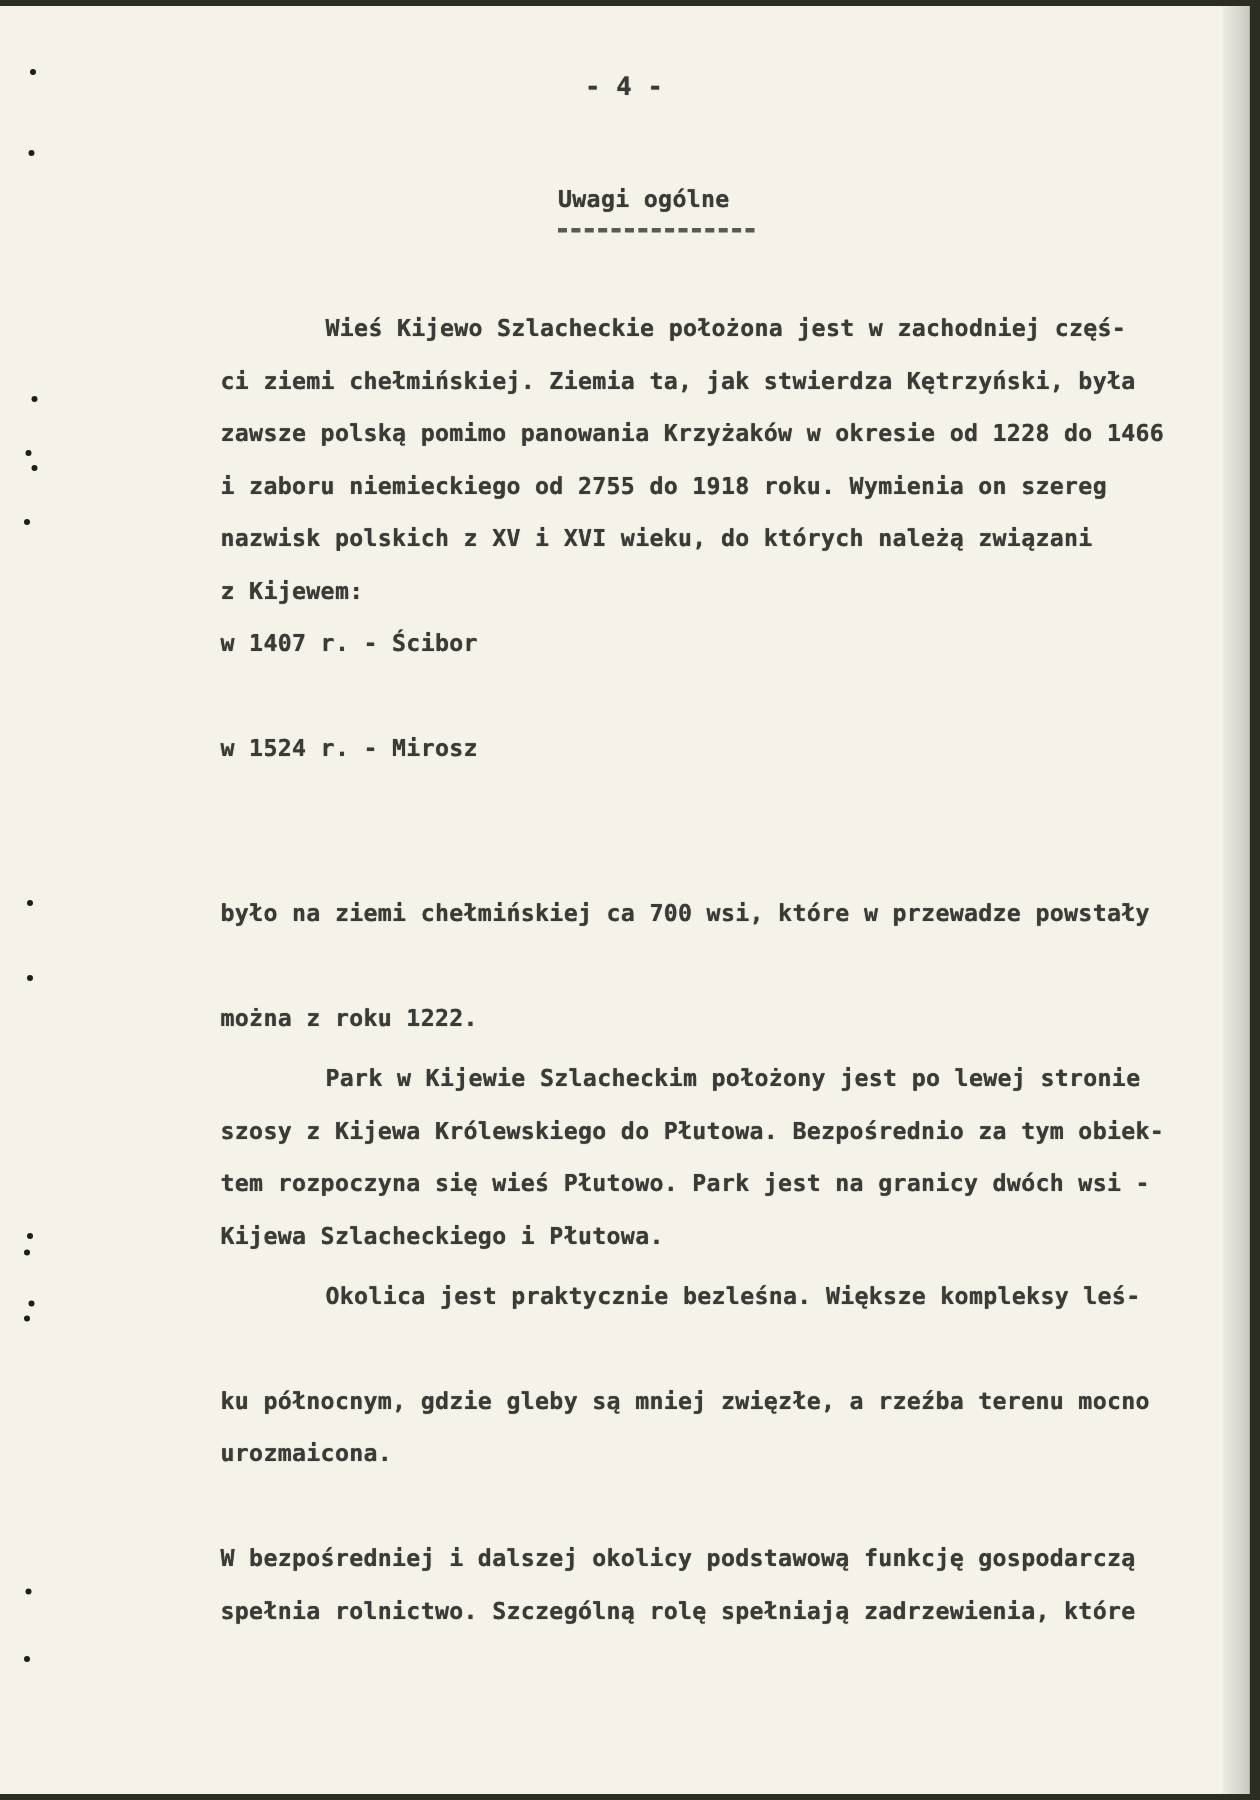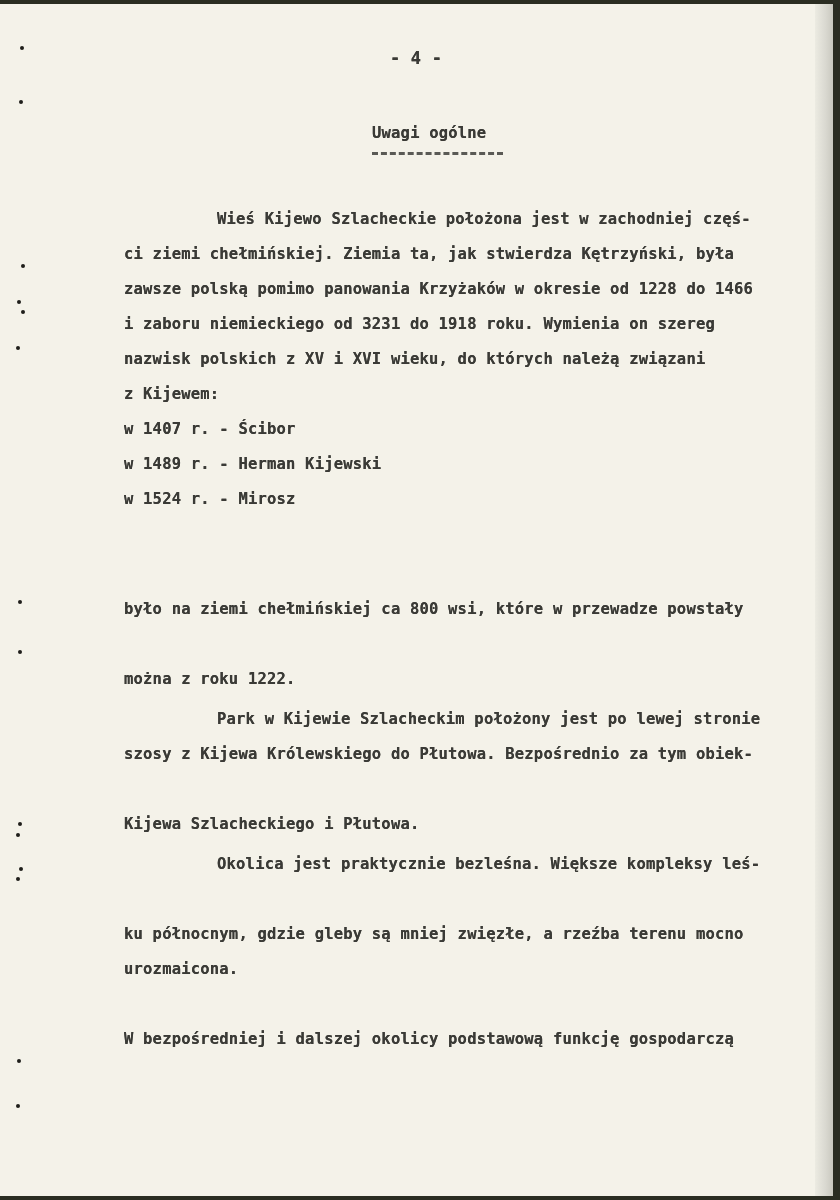--- a/index.html
+++ b/index.html
@@ -25,21 +25,21 @@
     position: absolute; color: #3a3a36; font-weight: bold;
     font-size: 15.5px; letter-spacing: 0.2px; white-space: nowrap;
     text-shadow: 0 0 0.6px #55554f;
   }
   .page-number { left: 390px; top: 44px; font-size: 17px; }
   .heading { left: 372px; top: 120px; text-align: center; }
   .heading-rule {
     position: absolute; left: 372px; top: 148px; width: 131px; height: 0;
     border-top: 3px dashed #5a5a55;
   }
-  .line { left: 124px; }
+  .line { left: 147px; }
   .indent { left: 217px; text-align: right; }
 </style>
 </head>
 <body>
 
 <div class="page">
   <div class="edge-shade"></div>
 
   <div class="punch" style="left:20px;top:42px"></div>
   <div class="punch" style="left:19px;top:96px"></div>
@@ -56,31 +56,32 @@
   <div class="punch" style="left:17px;top:1055px"></div>
   <div class="punch" style="left:16px;top:1100px"></div>
 
   <div class="typed page-number">- 4 -</div>
   <div class="typed heading">Uwagi ogólne</div>
   <div class="heading-rule"></div>
 
   <div class="typed indent" style="top:206px">Wieś Kijewo Szlacheckie położona jest w zachodniej częś-</div>
   <div class="typed line" style="top:241px">ci ziemi chełmińskiej. Ziemia ta, jak stwierdza Kętrzyński, była</div>
   <div class="typed line" style="top:276px">zawsze polską pomimo panowania Krzyżaków w okresie od 1228 do 1466</div>
-  <div class="typed line" style="top:311px">i zaboru niemieckiego od 3231 do 1918 roku. Wymienia on szereg</div>
+  <div class="typed line" style="top:311px">i zaboru niemieckiego od 2755 do 1918 roku. Wymienia on szereg</div>
   <div class="typed line" style="top:346px">nazwisk polskich z XV i XVI wieku, do których należą związani</div>
   <div class="typed line" style="top:381px">z Kijewem:</div>
   <div class="typed line" style="top:416px">w 1407 r. - Ścibor</div>
-  <div class="typed line" style="top:451px">w 1489 r. - Herman Kijewski</div>
   <div class="typed line" style="top:486px">w 1524 r. - Mirosz</div>
 
-  <div class="typed line" style="top:596px">było na ziemi chełmińskiej ca 800 wsi, które w przewadze powstały</div>
+  <div class="typed line" style="top:596px">było na ziemi chełmińskiej ca 700 wsi, które w przewadze powstały</div>
   <div class="typed line" style="top:666px">można z roku 1222.</div>
 
   <div class="typed indent" style="top:706px">Park w Kijewie Szlacheckim położony jest po lewej stronie</div>
   <div class="typed line" style="top:741px">szosy z Kijewa Królewskiego do Płutowa. Bezpośrednio za tym obiek-</div>
+  <div class="typed line" style="top:776px">tem rozpoczyna się wieś Płutowo. Park jest na granicy dwóch wsi -</div>
   <div class="typed line" style="top:811px">Kijewa Szlacheckiego i Płutowa.</div>
 
   <div class="typed indent" style="top:851px">Okolica jest praktycznie bezleśna. Większe kompleksy leś-</div>
   <div class="typed line" style="top:921px">ku północnym, gdzie gleby są mniej zwięzłe, a rzeźba terenu mocno</div>
   <div class="typed line" style="top:956px">urozmaicona.</div>
   <div class="typed line" style="top:1026px">W bezpośredniej i dalszej okolicy podstawową funkcję gospodarczą</div>
+  <div class="typed line" style="top:1061px">spełnia rolnictwo. Szczególną rolę spełniają zadrzewienia, które</div>
 </div>
 
 </body></html>

